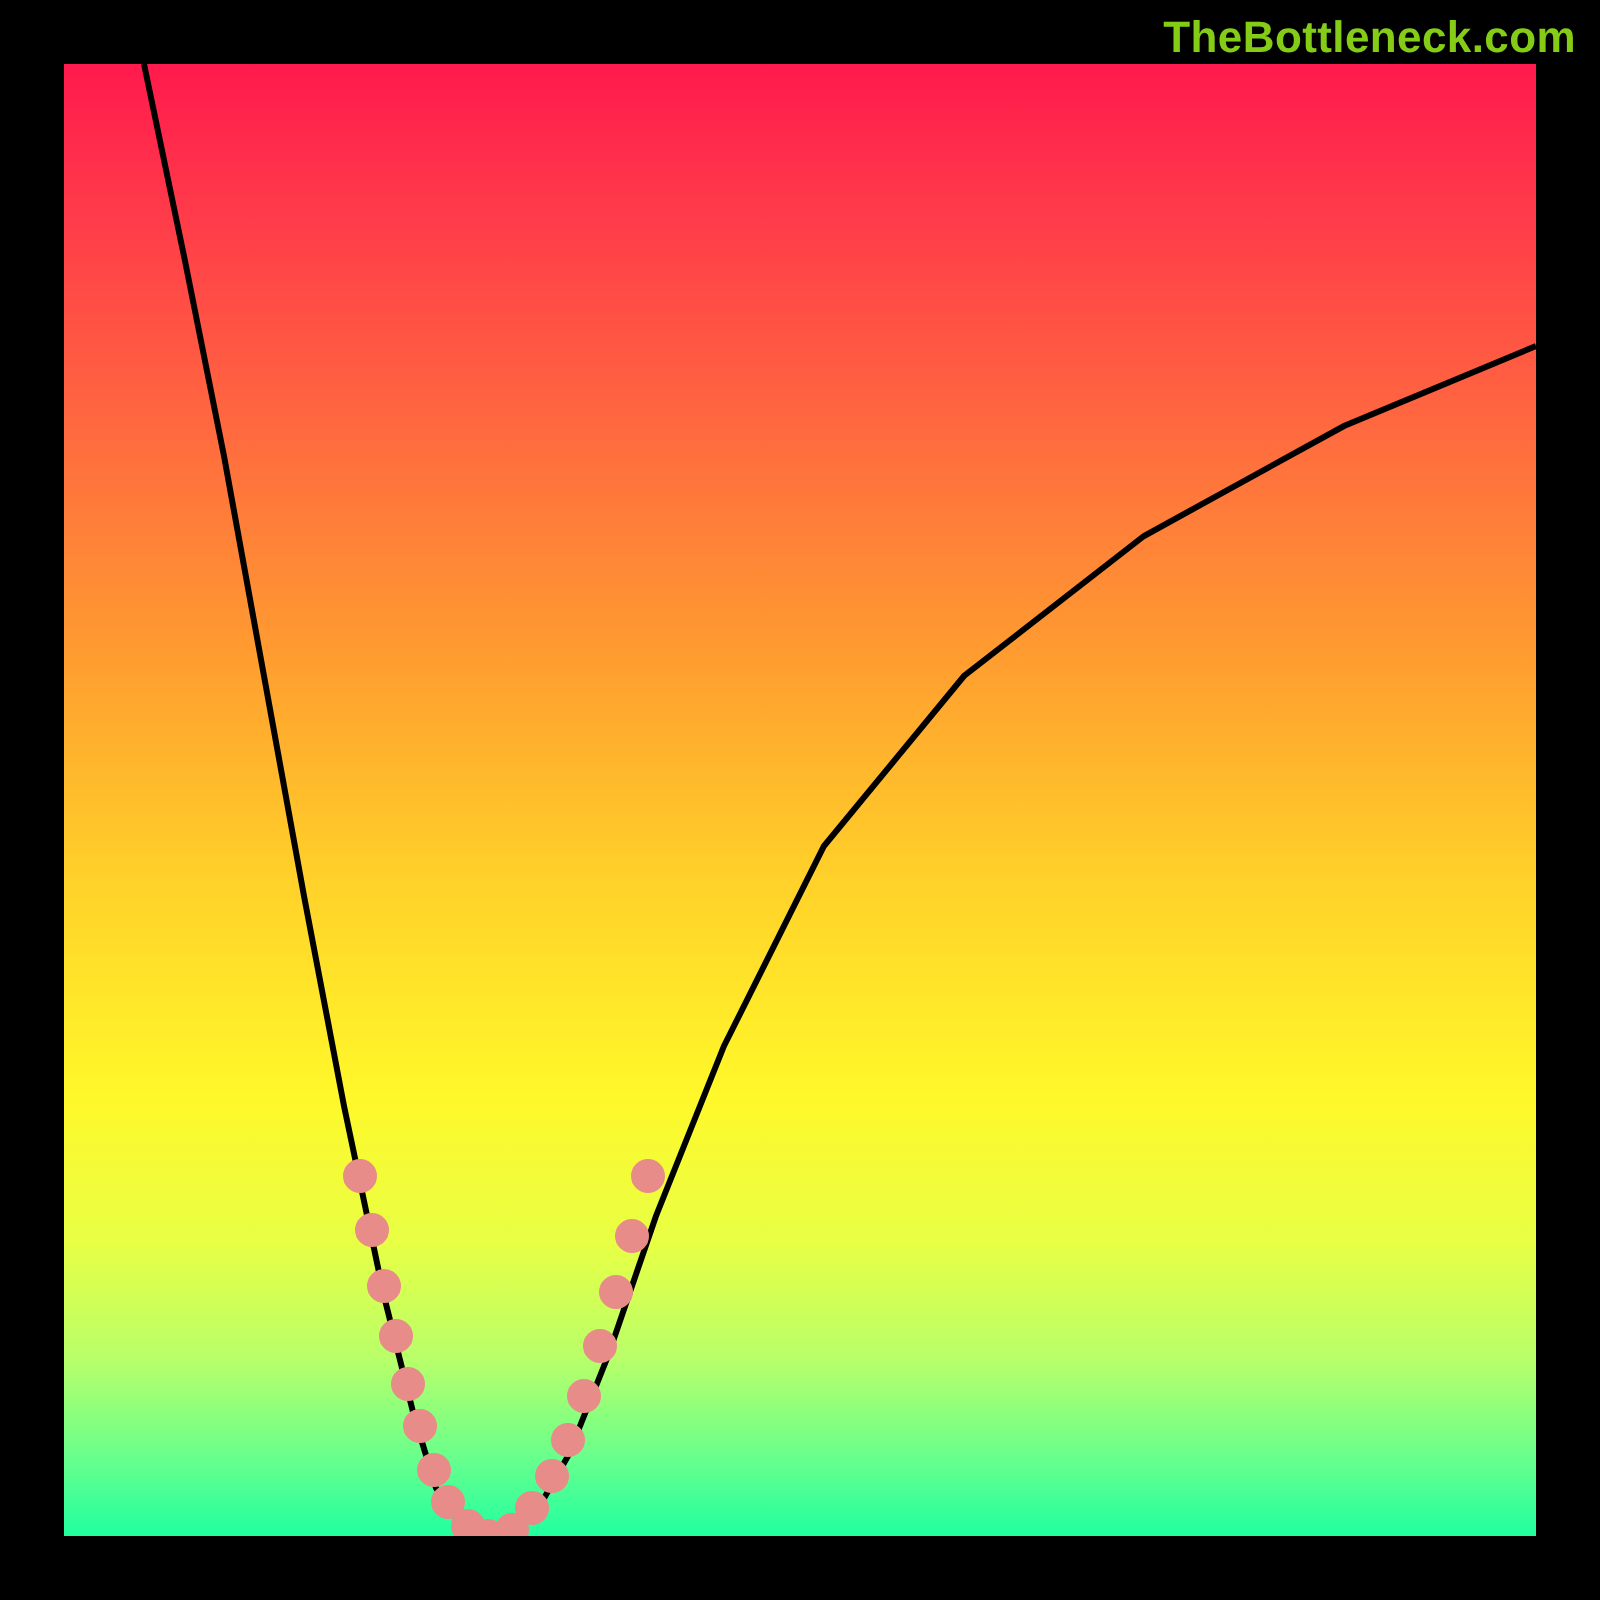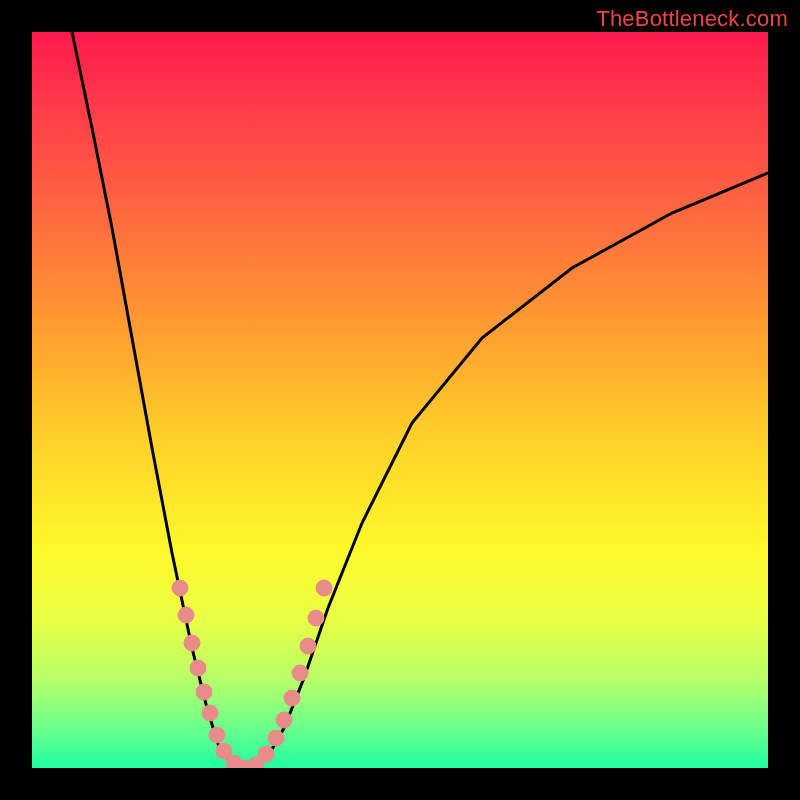--- a/index.html
+++ b/index.html
@@ -34,23 +34,23 @@
       #e8ff44 80%,
       #b8ff6a 88%,
       #65ff8e 95%,
       #20ffa0 100%
     );
   }
   .watermark {
     position: absolute;
     top: 6px;
     right: 12px;
-    color: #ef4444;
+    color: #84cc16;
     font-size: 22px;
-    font-weight: 400;
+    font-weight: 700;
     letter-spacing: 0.2px;
     user-select: none;
   }
   svg.curves {
     position: absolute;
     left: 0;
     top: 0;
     width: 736px;
     height: 736px;
   }

